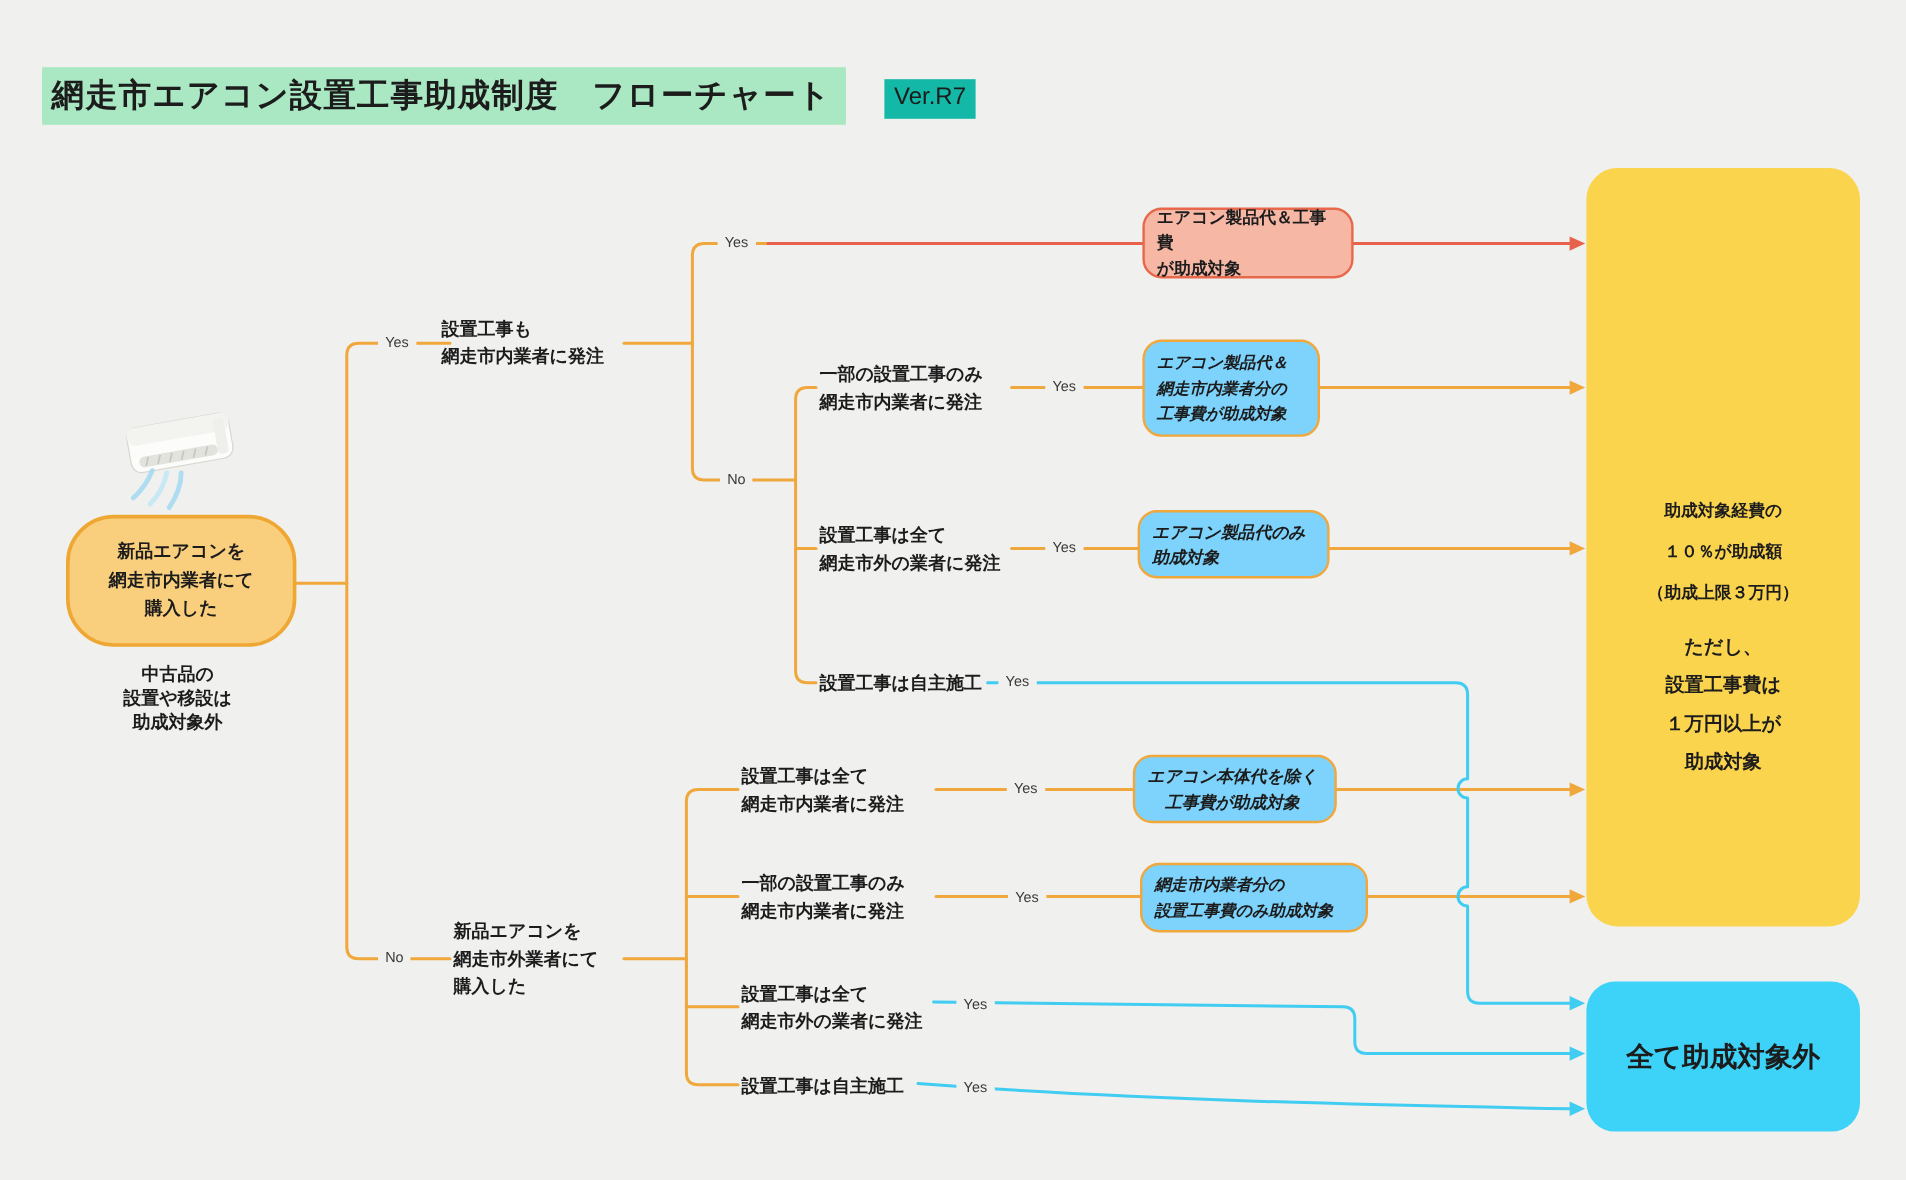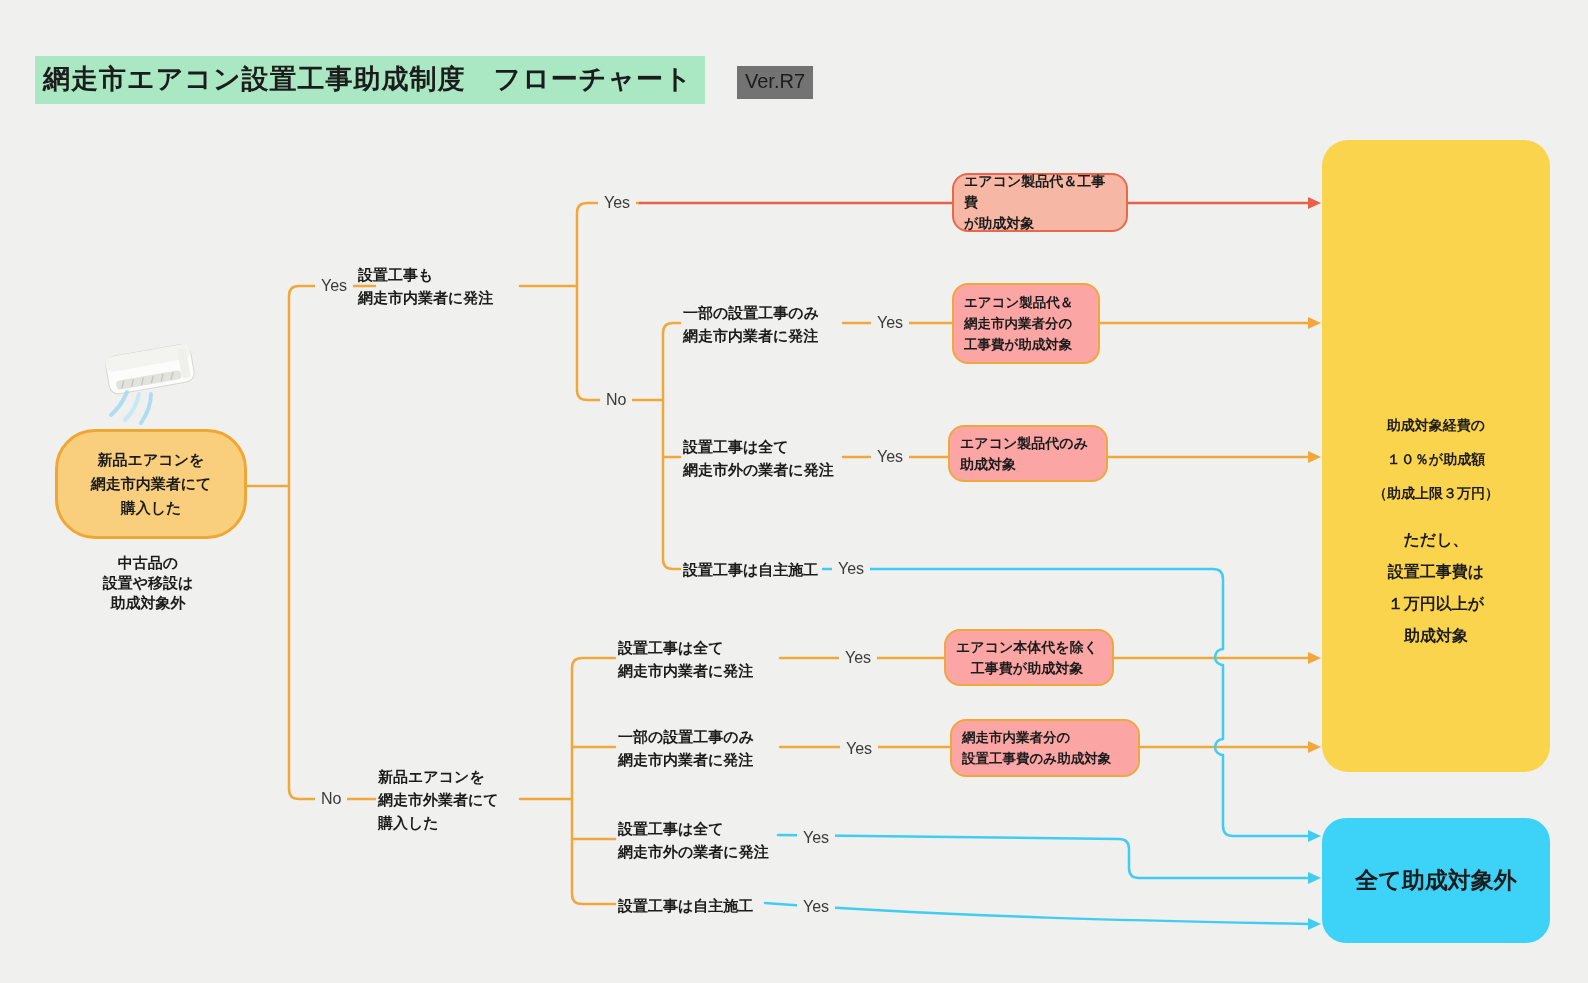--- a/index.html
+++ b/index.html
@@ -2,38 +2,38 @@
 <html><head>
 <meta charset="utf-8">
 <style>
   html,body{margin:0;padding:0;background:#f0f0ee;}
   .stage{position:relative;width:1588px;height:983px;background:#f0f0ee;overflow:hidden;
          font-family:"Liberation Sans",sans-serif;color:#1c1c1c;}
   .abs{position:absolute;}
   .ml{white-space:pre-line;}
   svg.connectors{position:absolute;left:0;top:0;z-index:1;}
   .lbl{z-index:2;font-weight:700;font-size:15px;line-height:23px;}
-  .chip{z-index:3;background:#f0f0ee;color:#3a3a3a;font-size:16px;font-weight:400;
+  .chip{z-index:3;background:#f0f0ee;color:#3a3a3a;font-size:12px;font-weight:400;
         padding:0 6px;line-height:21px;}
   .title{left:35px;top:56px;background:#a9e8c2;font-size:27px;font-weight:700;
          padding:5px 12px 7px 8px;letter-spacing:1px;z-index:2;}
-  .ver{left:737px;top:66px;background:#737373;font-size:20px;padding:4px 8px 6px;z-index:2;}
+  .ver{left:737px;top:66px;background:#14b8a6;font-size:20px;padding:4px 8px 6px;z-index:2;}
   .contact{left:870px;top:58px;width:580px;text-align:center;z-index:2;}
   .contact .l1{font-size:21px;font-weight:700;}
   .contact .l2{font-size:23px;font-weight:700;margin-top:7px;letter-spacing:5px;}
   .startnode{left:55px;top:429px;width:186px;height:104px;border-radius:40px;
              background:#f9cf7d;border:3px solid #efa733;display:flex;align-items:center;
              justify-content:center;text-align:center;font-weight:700;font-size:15px;
              line-height:24px;z-index:2;}
   .startnote{left:60px;top:553px;width:176px;text-align:center;font-weight:700;
              font-size:15px;line-height:20px;z-index:2;}
   .rbox{z-index:2;border-radius:16px;display:flex;align-items:center;
         font-weight:700;font-size:14px;line-height:21px;padding:16px 10px;box-sizing:border-box;}
   .pink{background:#f6b7a5;border:2.5px solid #e8684c;}
-  .cream{background:#fca5a5;border:2.5px solid #f0a73c;}
+  .cream{background:#7dd3fc;border:2.5px solid #f0a73c;font-style:italic;}
   .bigyellow{left:1322px;top:140px;width:228px;height:632px;border-radius:26px;
              background:#fbd44d;z-index:2;text-align:center;}
   .bigyellow .main{margin-top:268px;font-size:14px;font-weight:700;line-height:34px;}
   .bigyellow .note{margin-top:14px;font-size:16px;font-weight:700;line-height:32px;}
   .excluded{left:1322px;top:818px;width:228px;height:125px;border-radius:24px;
             background:#3dd2f7;z-index:2;display:flex;align-items:center;justify-content:center;
             font-size:23px;font-weight:700;}
   .acimg{left:95px;top:330px;z-index:2;}
 </style>
 </head>
@@ -120,21 +120,21 @@
     </g>
   </svg>
 
   <div class="abs startnode ml">新品エアコンを
 網走市内業者にて
 購入した</div>
   <div class="abs startnote ml">中古品の
 設置や移設は
 助成対象外</div>
 
-  <div class="abs lbl ml" style="left:358px;top:263px;">設置工事も
+  <div class="abs lbl ml" style="left:368px;top:263px;">設置工事も
 網走市内業者に発注</div>
   <div class="abs lbl ml" style="left:378px;top:765px;">新品エアコンを
 網走市外業者にて
 購入した</div>
 
   <div class="abs lbl ml" style="left:683px;top:301px;">一部の設置工事のみ
 網走市内業者に発注</div>
   <div class="abs lbl ml" style="left:683px;top:435px;">設置工事は全て
 網走市外の業者に発注</div>
   <div class="abs lbl ml" style="left:683px;top:558px;">設置工事は自主施工</div>

